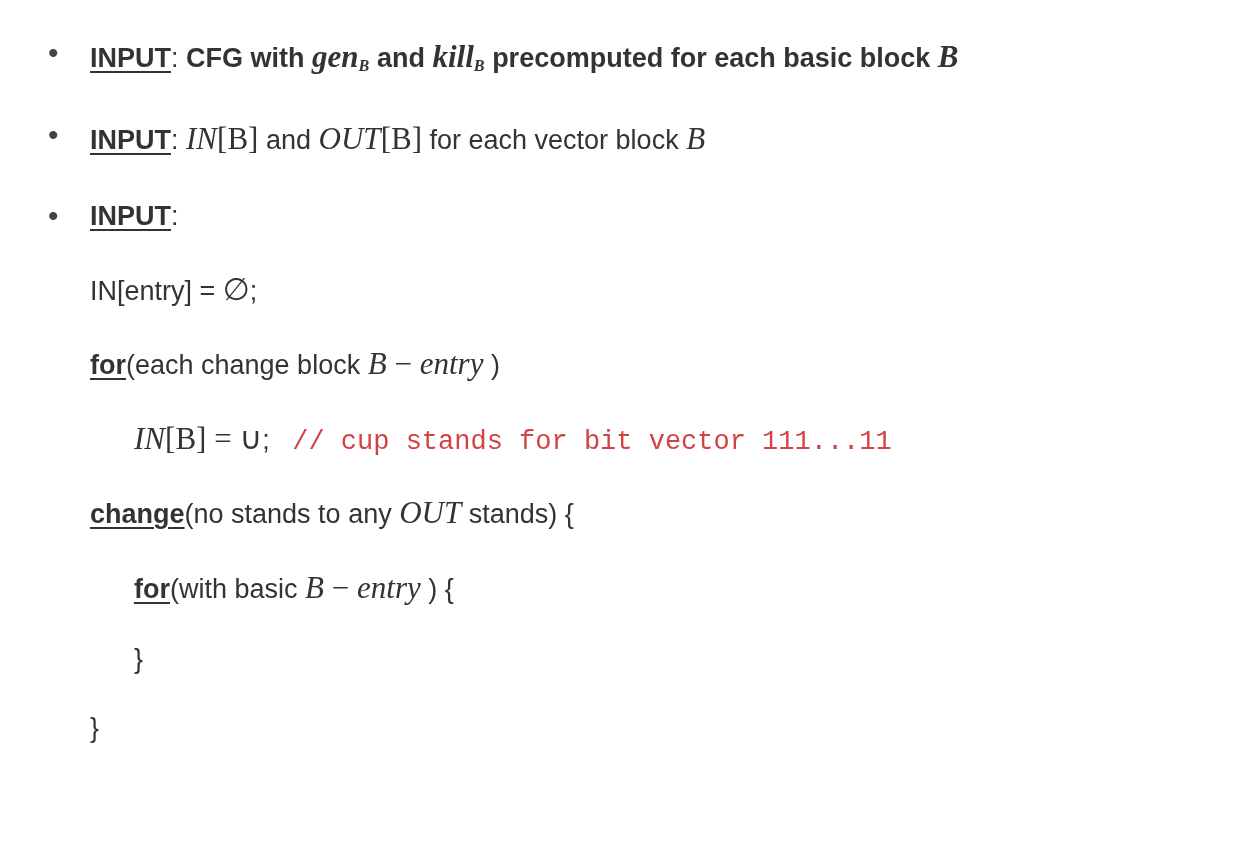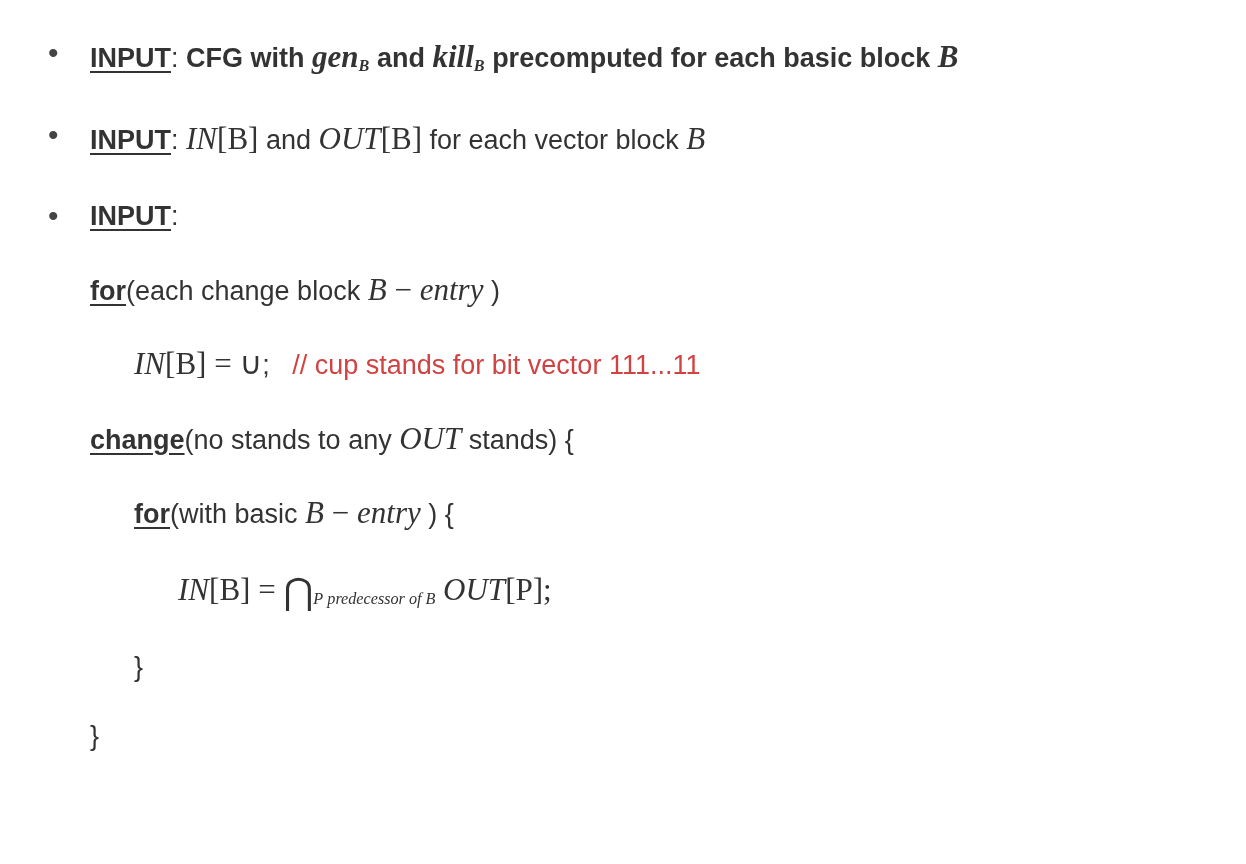--- a/index.html
+++ b/index.html
@@ -67,20 +67,21 @@
   .indent1 { padding-left: 44px; }
   .indent2 { padding-left: 88px; }
   .kw {
     font-weight: 700;
     text-decoration: underline;
     text-underline-offset: 4px;
     text-align: center;
   }
   .comment {
     color: #d14343;
+    font-family: Liberation Mono, monospace;
   }
   .bigcap {
     font-family: "Times New Roman", Times, serif;
     font-size: 1.35em;
     font-style: normal;
     vertical-align: -0.12em;
   }
 </style>
 </head>
 <body>
@@ -94,41 +95,41 @@
 
     <li>
       <span class="section-label">INPUT</span><span>: </span><span class="math">IN</span><span class="mathup">[B]</span><span> and </span><span class="math">OUT</span><span class="mathup">[B]</span><span> for each vector block </span><span class="math">B</span>
     </li>
 
     <li>
       <span class="section-label">INPUT</span><span>:</span>
 
       <div class="method-body">
 
+        <div class="line">
+          <span>IN[entry] = </span><span class="mathup">∅</span><span>;</span>
+        </div>
 
         <div class="line">
           <span class="kw">for</span><span>(each change block </span><span class="math">B</span><span class="mathup"> − </span><span class="math">entry</span><span> )</span>
         </div>
 
         <div class="line indent1">
           <span class="math">IN</span><span class="mathup">[B] = </span><span class="mathup">∪</span><span>;</span>&nbsp;&nbsp;&nbsp;<span class="comment">// cup stands for bit vector 111...11</span>
         </div>
 
         <div class="line">
           <span class="kw">change</span><span>(no stands to any </span><span class="math">OUT</span><span> stands) {</span>
         </div>
 
         <div class="line indent1">
           <span class="kw">for</span><span>(with basic </span><span class="math">B</span><span class="mathup"> − </span><span class="math">entry</span><span> ) {</span>
         </div>
 
 
-        <div class="line indent2">
-          <span class="math">IN</span><span class="mathup">[B] = </span><span class="bigcap">⋂</span><span class="math sub">P</span><span class="math sub"> predecessor of B</span><span> </span><span class="math">OUT</span><span class="mathup">[P]</span><span class="mathup">;</span>
-        </div>
 
         <div class="line indent1">
           <span>}</span>
         </div>
 
         <div class="line" style="margin-bottom:0;">
           <span>}</span>
         </div>
 
       </div>

